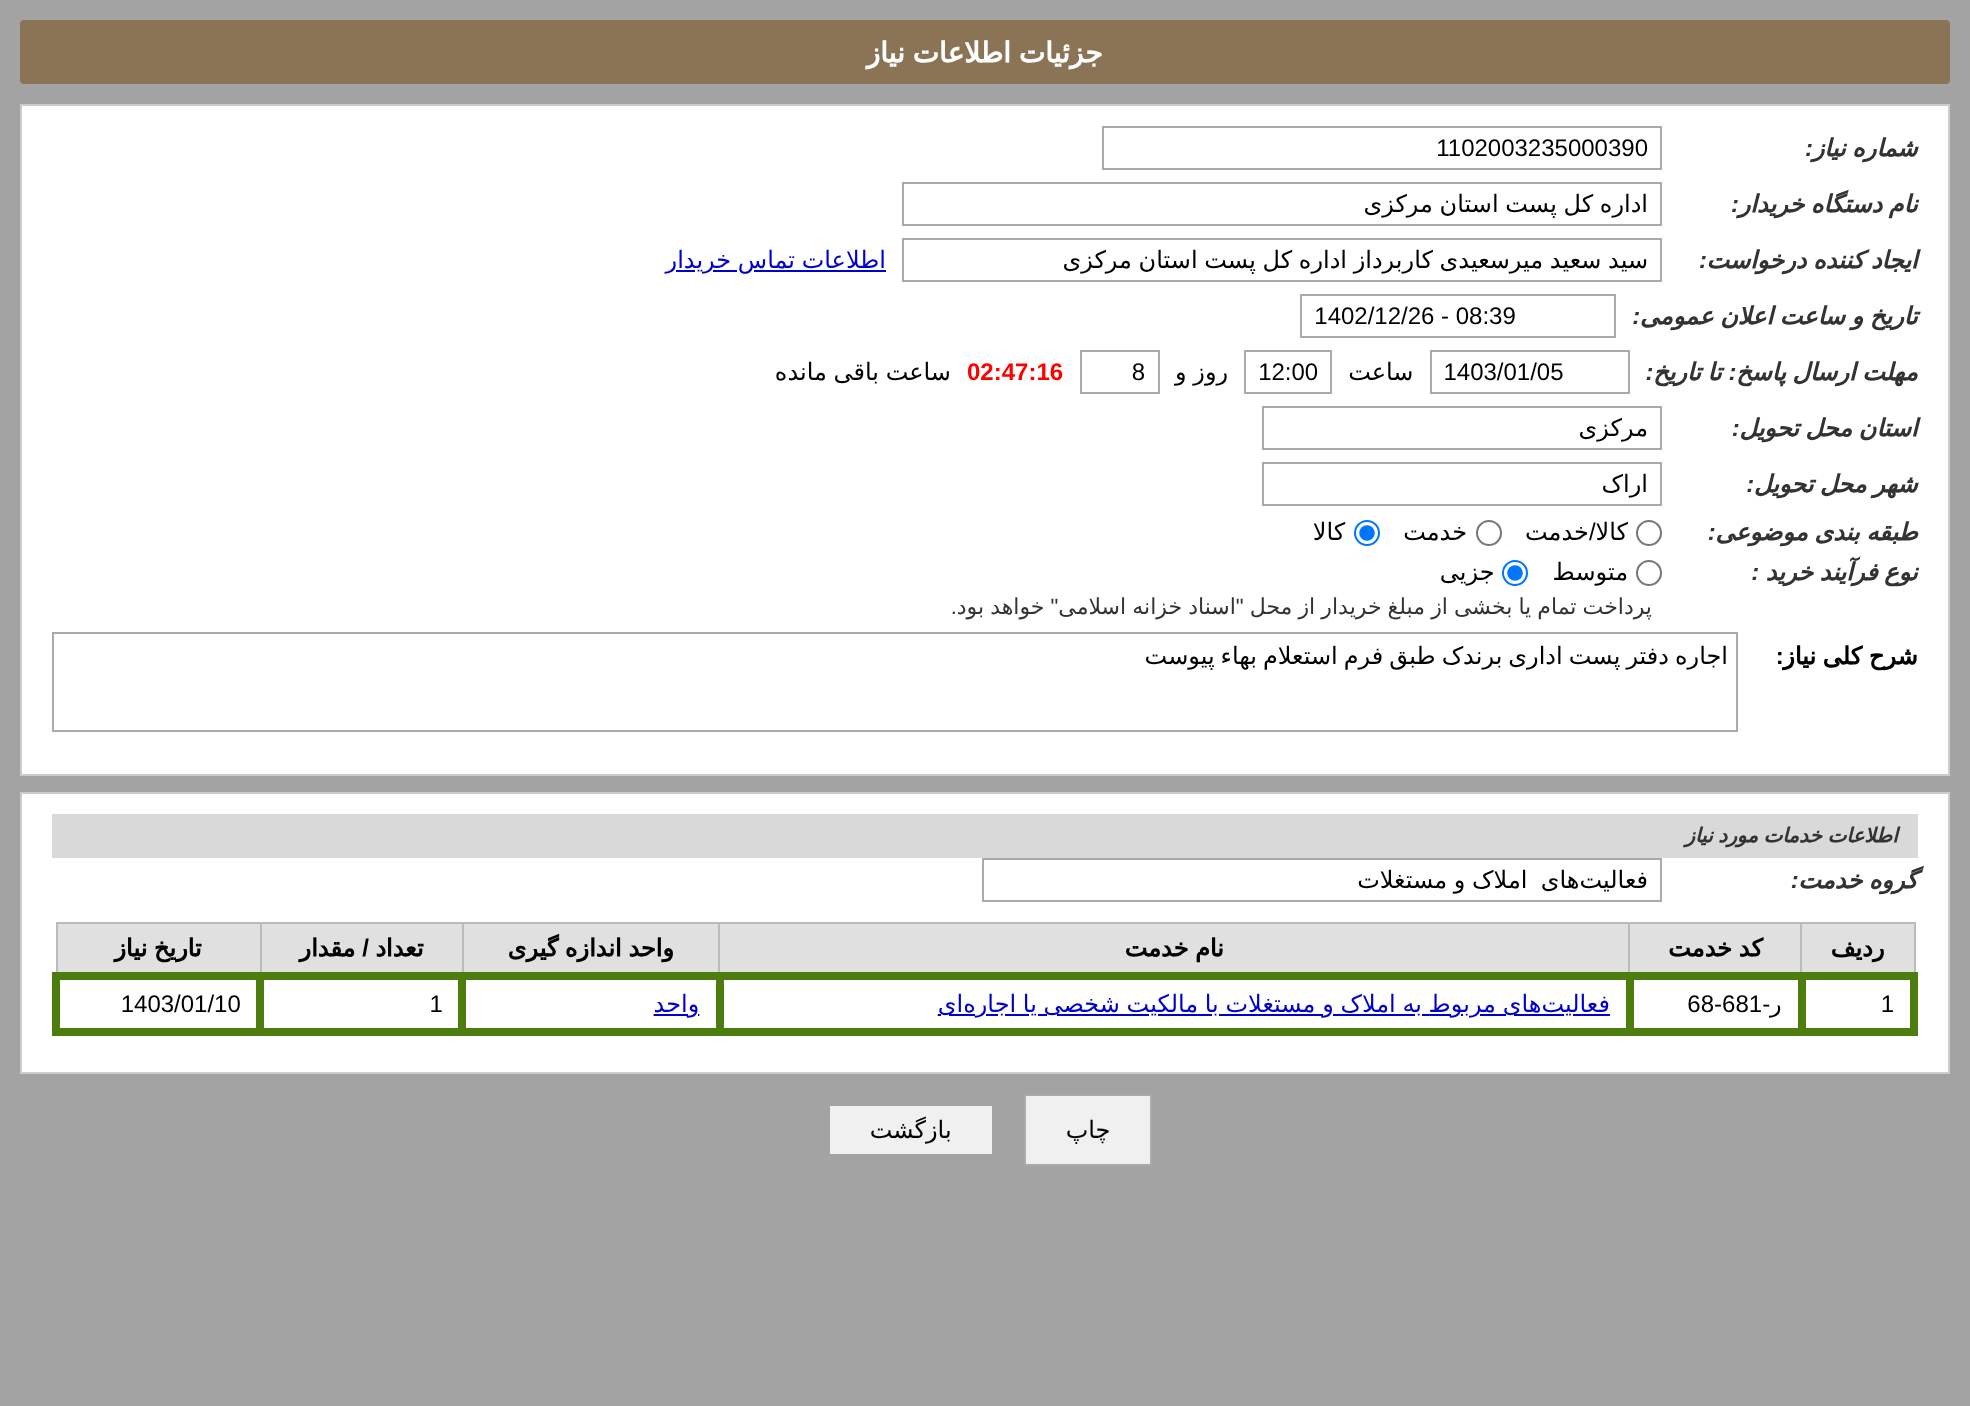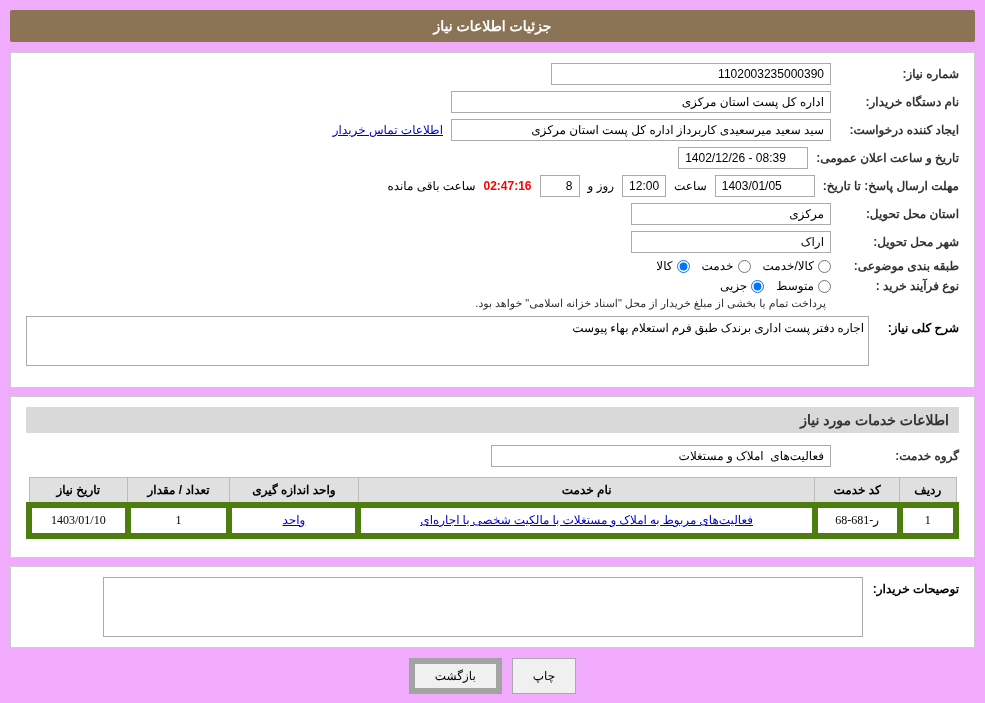--- a/index.html
+++ b/index.html
@@ -5,21 +5,21 @@
     * { box-sizing: border-box; margin: 0; padding: 0; }
     body {
       font-family: Tahoma, Arial, sans-serif;
       font-size: 12px;
       background: #f0f0f0;
       direction: rtl;
     }
     .page-wrapper {
       width: 985px;
       min-height: 703px;
-      background: #f0abfc;
+      background: #a3a3a3;
       margin: 0 auto;
       padding: 10px;
     }
     .main-title-bar {
       background: #8B7355;
       color: #fff;
       text-align: center;
       padding: 8px 10px;
       font-size: 14px;
       font-weight: bold;
@@ -37,20 +37,21 @@
       align-items: center;
       margin-bottom: 6px;
       gap: 8px;
     }
     .label {
       color: #333;
       font-weight: bold;
       white-space: nowrap;
       min-width: 120px;
       text-align: right;
+      font-style: italic;
     }
     .input-field {
       border: 1px solid #aaa;
       padding: 3px 6px;
       background: #fff;
       font-size: 12px;
       font-family: Tahoma, Arial, sans-serif;
       direction: rtl;
     }
     .input-wide {
@@ -72,22 +73,23 @@
     .radio-item {
       display: flex;
       align-items: flex-end;
       gap: 4px;
     }
     .section-title {
       background: #d9d9d9;
       color: #333;
       font-weight: bold;
       padding: 5px 10px;
-      margin-bottom: 12px;
-      font-size: 14px;
+      margin-bottom: 0;
+      font-size: 10px;
+      font-style: italic;
     }
     .description-box {
       border: 1px solid #aaa;
       width: 100%;
       min-height: 50px;
       padding: 5px;
       font-size: 12px;
       font-family: Tahoma, Arial, sans-serif;
       direction: rtl;
       text-align: right;
@@ -112,24 +114,22 @@
       margin-bottom: 8px;
     }
     .table-container th {
       background: #e0e0e0;
       border: 1px solid #bbb;
       padding: 5px 8px;
       text-align: center;
       font-weight: bold;
     }
     .table-container td {
-      border: 6px solid #4d7c0f;
+      border: 4px solid #4d7c0f;
       padding: 5px 8px;
-      text-align: center;
-      font-family: Liberation Serif, serif;
     }
     .table-container td.link-cell {
       color: #0000cc;
       text-decoration: underline;
       cursor: pointer;
     }
     .buyer-desc-row {
       display: flex;
       align-items: flex-start;
       gap: 10px;
@@ -204,21 +204,21 @@
     </div>
 
     <div class="form-row">
       <span class="label">ایجاد کننده درخواست:</span>
       <input class="input-field" style="width: 380px;" type="text" readonly="" value="سید سعید میرسعیدی کاربرداز اداره کل پست استان مرکزی">
       <span class="link-style">اطلاعات تماس خریدار</span>
     </div>
 
     <div class="form-row">
       <span class="label">تاریخ و ساعت اعلان عمومی:</span>
-      <input class="input-field input-small" style="width: 130px; direction: ltr;" type="text" readonly="" value="1402/12/26 - 08:39">
+      <input class="input-field input-small" style="width: 158px; direction: ltr;" type="text" readonly="" value="1402/12/26 - 08:39">
     </div>
 
     <div class="form-row">
       <span class="label">مهلت ارسال پاسخ: تا تاریخ:</span>
       <input class="input-field" style="width: 100px; direction: ltr;" type="text" readonly="" value="1403/01/05">
       <span>ساعت</span>
       <input class="input-field" style="width: 44px; direction: ltr;" type="text" readonly="" value="12:00">
       <span>روز و</span>
       <input class="input-field" style="width: 40px;" type="text" readonly="" value="8">
       <span class="countdown">02:47:16</span>
@@ -304,24 +304,18 @@
           <td>ر-681-68</td>
           <td class="link-cell">فعالیت‌های مربوط به املاک و مستغلات با مالکیت شخصی یا اجاره‌ای</td>
           <td class="link-cell">واحد</td>
           <td>1</td>
           <td>1403/01/10</td>
         </tr>
       </tbody>
     </table>
   </div>
 
-  <div class="section-card">
-    <div class="buyer-desc-row">
-      <span class="buyer-desc-label">توصیحات خریدار:</span>
-      <textarea class="textarea-box" style=""></textarea>
-    </div>
-  </div>
 
   <div class="bottom-buttons">
     <button class="btn btn-print">چاپ</button>
     <button class="btn btn-back">بازگشت</button>
   </div>
 </div>
 
 </body></html>

